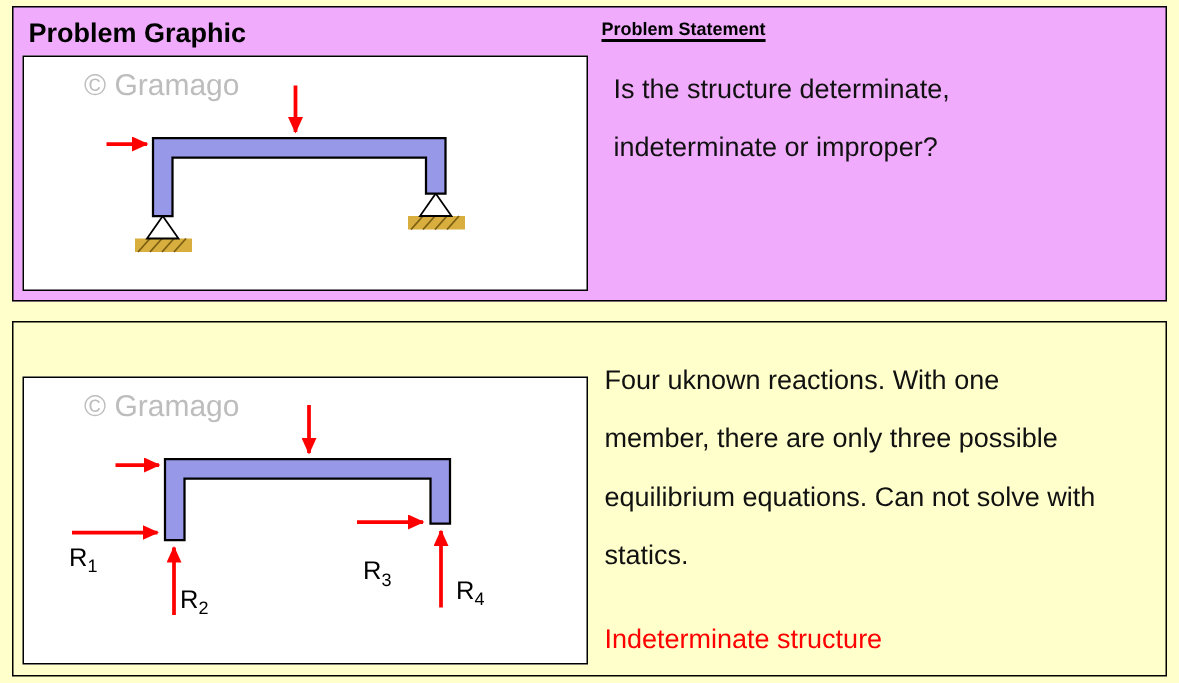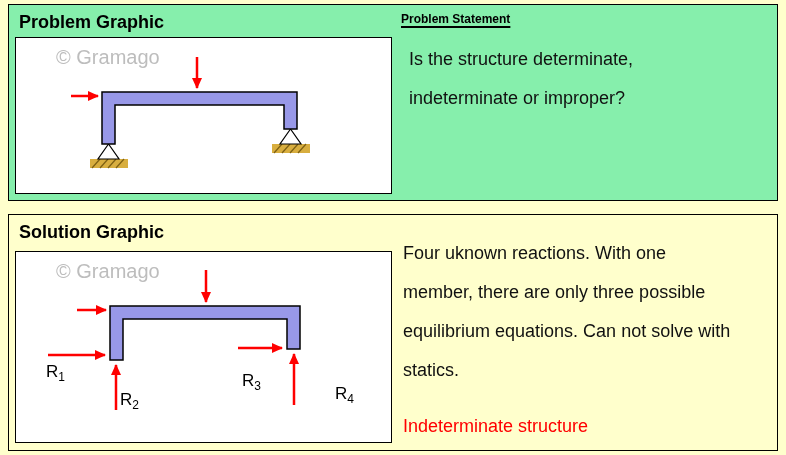--- a/index.html
+++ b/index.html
@@ -10,21 +10,21 @@
     position: relative;
     overflow: hidden;
     color: #000;
   }
   .panel {
     position: absolute;
     left: 8px;
     width: 770px;
     border: 1px solid #000;
   }
-  .panel-problem { top: 4px; height: 197px; background: #86efac; }
+  .panel-problem { top: 4px; height: 197px; background: #f0abfc; }
   .panel-solution { top: 214px; height: 237px; background: #ffffcc; }
 
   .panel-heading {
     position: absolute;
     left: 10px;
     top: 7px;
     font-size: 18px;
     font-weight: bold;
   }
   .graphic-box {
@@ -117,21 +117,20 @@
       <div class="watermark">© Gramago</div>
     </div>
 
     <div class="panel-right">
       <h2 class="section-heading">Problem Statement</h2>
       <p class="body-text problem-text">Is the structure determinate, indeterminate or improper?</p>
     </div>
   </section>
 
   <section class="panel panel-solution">
-    <h2 class="panel-heading">Solution Graphic</h2>
 
     <div class="graphic-box">
       <svg class="diagram" width="375" height="190" viewBox="0 0 375 190">
         <defs>
           <marker id="ah-s" viewBox="0 0 11 10" refX="10" refY="5" markerWidth="11" markerHeight="10" orient="auto" markerUnits="userSpaceOnUse">
             <path d="M0,0 L11,5 L0,10 Z" fill="#ff0000"></path>
           </marker>
         </defs>
         <path d="M94,108 L94,54 L284,54 L284,97 L271,97 L271,67 L107,67 L107,108 Z" fill="#9898e8" stroke="#000" stroke-width="1.5"></path>
         <line x1="190" y1="18" x2="190" y2="50" stroke="#ff0000" stroke-width="2.5" marker-end="url(#ah-s)"></line>
@@ -145,21 +144,21 @@
 
       <div class="reaction-label" style="left:30px; top:110px;text-align:right;">
         <span>R</span><sub>1</sub>
       </div>
       <div class="reaction-label" style="left:104px; top:138px;">
         <span>R</span><sub>2</sub>
       </div>
       <div class="reaction-label" style="left:226px; top:100px;margin-top:19px;">
         <span>R</span><sub>3</sub>
       </div>
-      <div class="reaction-label" style="left:288px; top:132px;margin-left:31px;">
+      <div class="reaction-label" style="left:288px; top:132px;">
         <span>R</span><sub>4</sub>
       </div>
     </div>
 
     <div class="panel-right">
       <p class="body-text solution-text">Four uknown reactions. With one member, there are only three possible equilibrium equations. Can not solve with statics.</p>
       <p class="result-text">Indeterminate structure</p>
     </div>
   </section>
 

